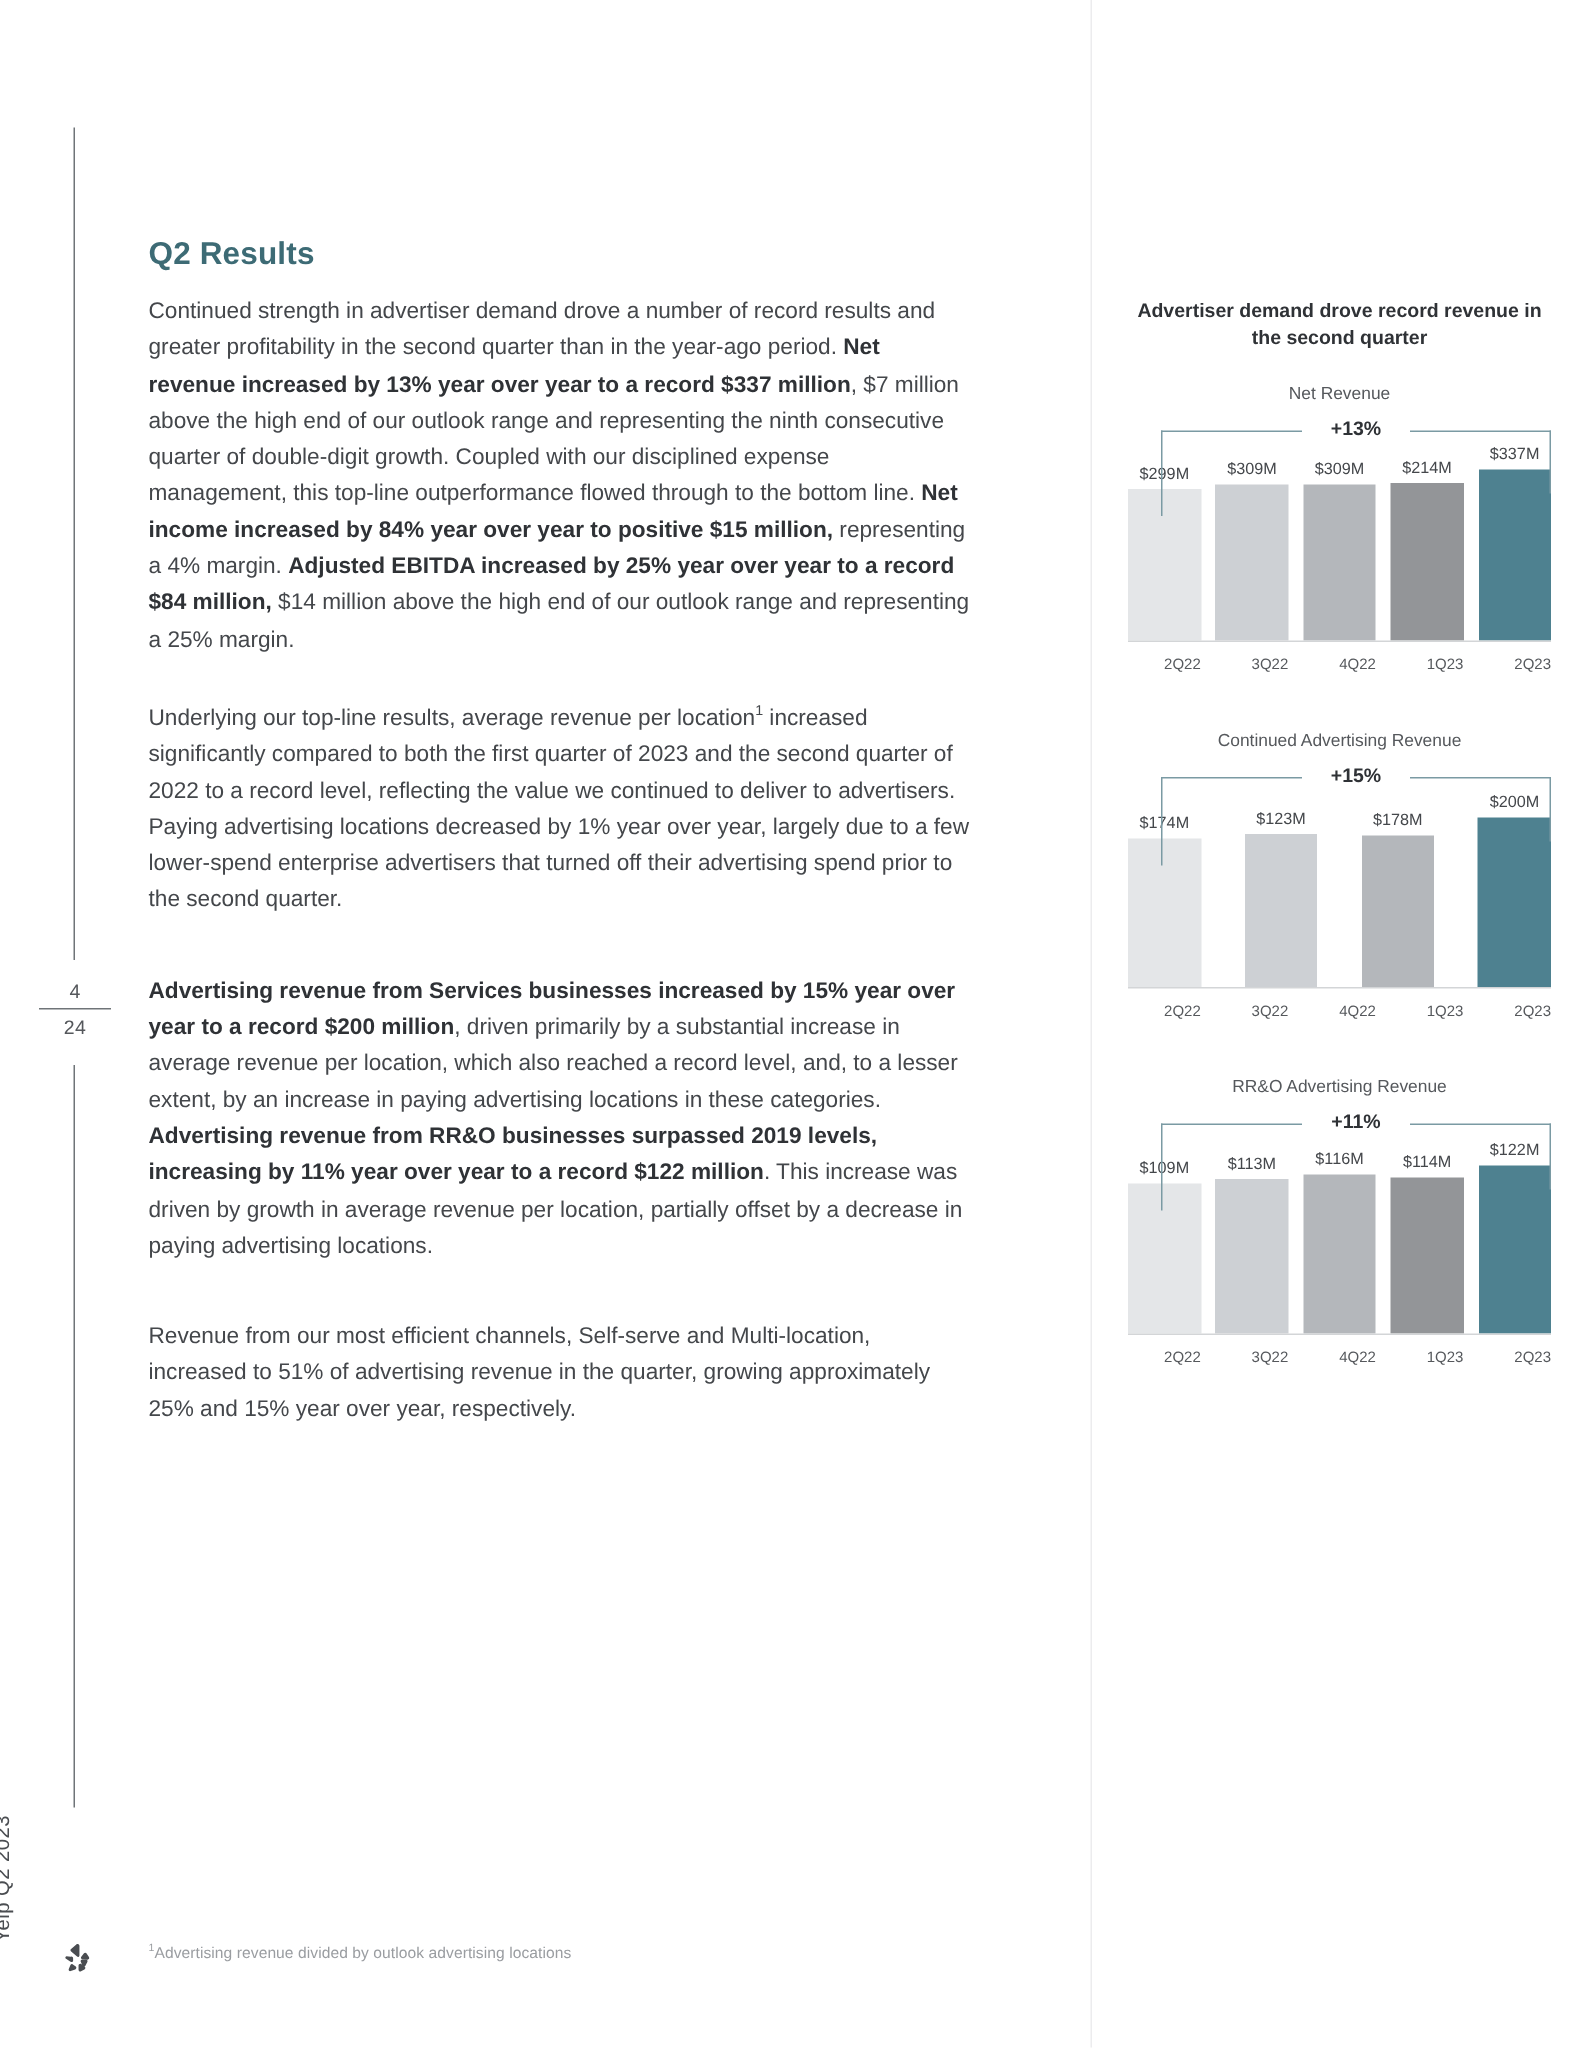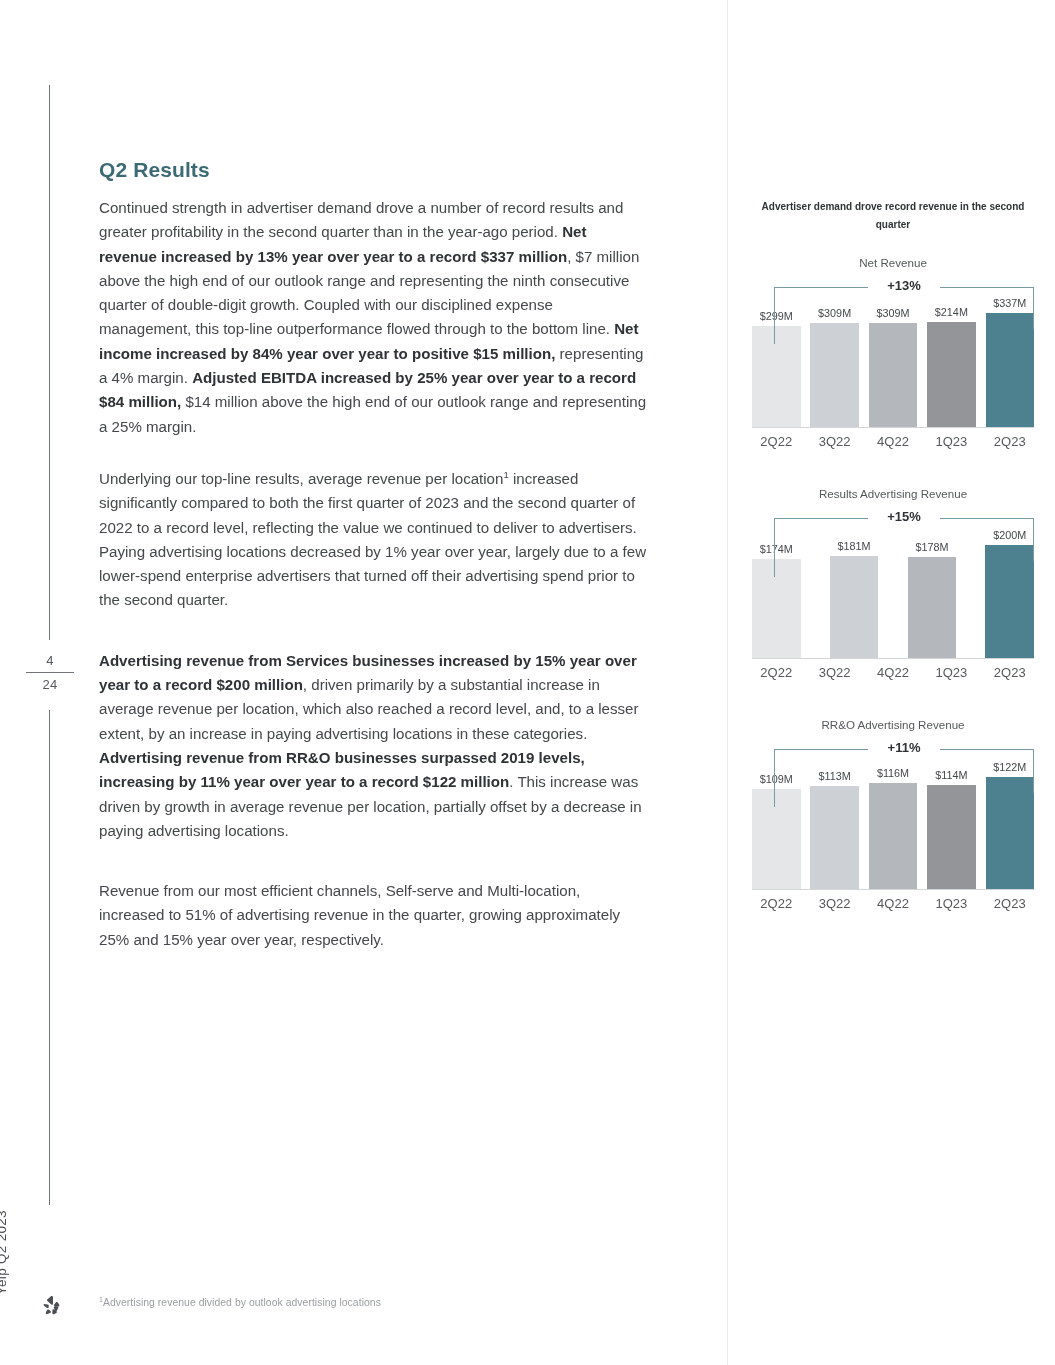--- a/index.html
+++ b/index.html
@@ -121,21 +121,21 @@
   #footnote sup { font-size: 7px; vertical-align: super; line-height: 0; }
 
   
   #charts-panel {
     position: absolute;
     left: 748px;
     top: 198px;
     width: 290px;
   }
   #chart-headline {
-    font-size: 10px;
+    font-size: 13px;
     font-weight: bold;
     color: #2f3236;
     text-align: center;
     line-height: 18px;
     margin: 0 10px 0 10px;
   }
 
   .chart-block { position: relative; }
   .chart-subtitle {
     font-size: 11.6px;
@@ -221,22 +221,22 @@
   }
   .axis-labels {
     position: absolute;
     left: 0; right: 0;
     bottom: 2px;
     display: flex;
     justify-content: space-between;
   }
   .axis-label {
     width: 17.2%;
-    text-align: center;
-    font-size: 13px;
+    text-align: right;
+    font-size: 10px;
     color: #55585c;
     margin-top: 43px;
   }
 </style>
 </head>
 <body>
 
 <div id="page-divider"></div>
 
 <div id="left-rail"></div>
@@ -314,29 +314,29 @@
           <div class="axis-labels">
             <div class="axis-label">2Q22</div>
             <div class="axis-label">3Q22</div>
             <div class="axis-label">4Q22</div>
             <div class="axis-label">1Q23</div>
             <div class="axis-label">2Q23</div>
           </div>
         </div>
       </div>
       <div class="chart-block" style="margin-top: 36px;">
-        <div class="chart-subtitle">Results Advertising Revenue</div>
+        <div class="chart-subtitle">Continued Advertising Revenue</div>
         <div class="plot">
           <div class="bars">
             <div class="bar-col">
               <div class="bar-value">$174M</div>
               <div class="bar-rect" style="height: 98.5487px; background: rgb(228, 230, 232);"></div>
             </div>
             <div class="bar-col">
-              <div class="bar-value">$181M</div>
+              <div class="bar-value">$123M</div>
               <div class="bar-rect" style="height: 102.513px; background: rgb(205, 208, 212);"></div>
             </div>
             <div class="bar-col">
               <div class="bar-value">$178M</div>
               <div class="bar-rect" style="height: 100.814px; background: rgb(180, 183, 187);"></div>
             </div>
             <div class="bar-col">
               <div class="bar-value">$200M</div>
               <div class="bar-rect" style="height: 113.274px; background: rgb(78, 129, 144);"></div>
             </div>

